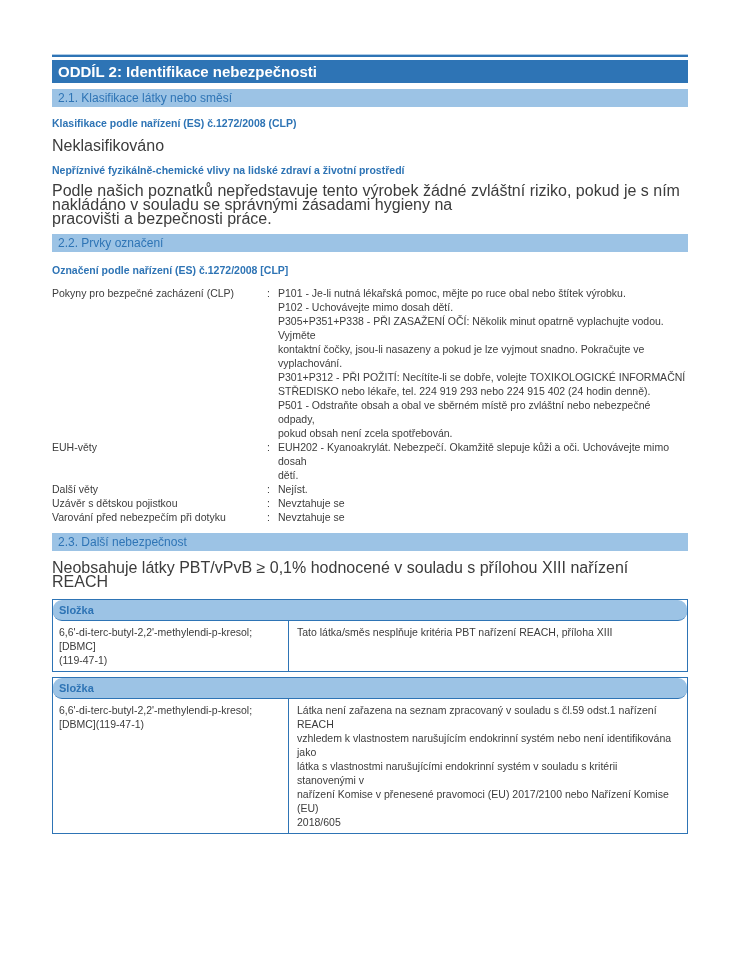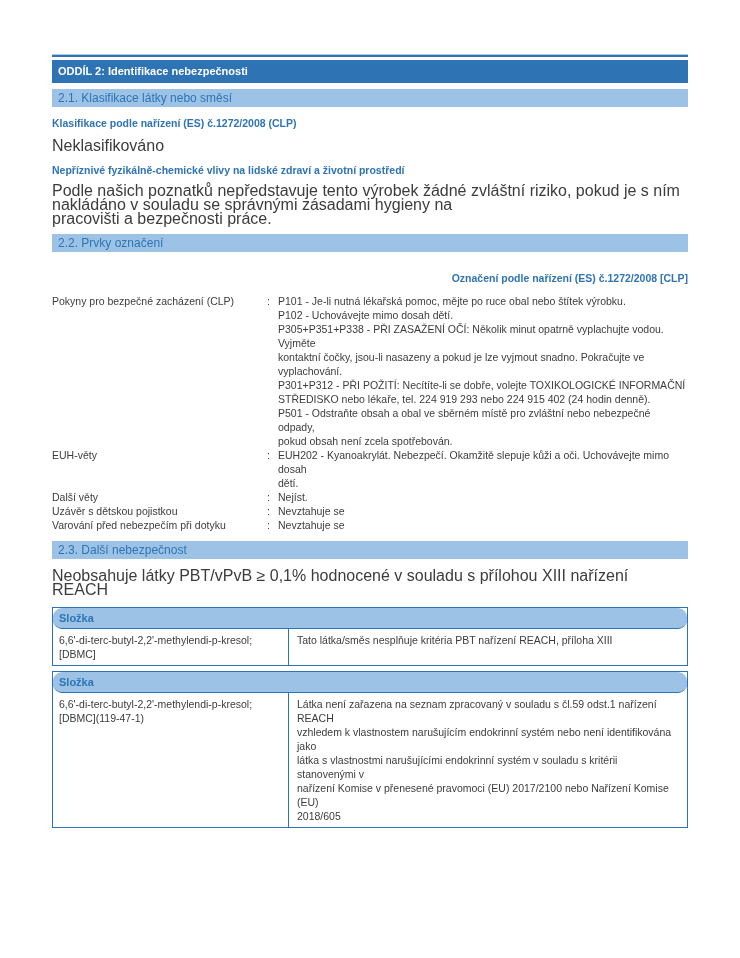--- a/index.html
+++ b/index.html
@@ -16,21 +16,21 @@
   .top-rule {
     margin-top:54px; height:3px;
     background:linear-gradient(to bottom, #aecbe6 0 1px, #2e74b5 1px 100%);
   }
 
   .section-band {
     margin-top:3px;
     background:#2e74b5;
     color:#ffffff;
     font-weight:700;
-    font-size:11px;
+    font-size:15px;
     line-height:15px;
     padding:4px 6px;
   }
 
   .sub-band {
     background:#9cc3e5;
     color:#2e74b5;
     font-size:12px;
     line-height:14px;
     padding:2px 6px;
@@ -40,21 +40,21 @@
   .sub-band.b23 { margin-top:9px; }
 
   .bold-blue {
     color:#2e74b5;
     font-weight:700;
     font-size:10.5px;
     line-height:13px;
   }
   .h-klas  { margin-top:10px; }
   .h-nepr  { margin-top:11px; }
-  .h-oznac { margin-top:20px;text-align:right; }
+  .h-oznac { margin-top:12px; }
 
   .body-line { font-size:16px; line-height:14px; }
   .mt9  { margin-top:9px; }
   .mt7  { margin-top:7px; }
   .mt10 { margin-top:10px; }
 
   .fields { margin-top:9px; }
   .frow { display:flex; font-size:10.5px; line-height:14px; }
   .flabel { width:215px; flex:none; }
   .fcolon { width:11px; flex:none; }
@@ -153,20 +153,21 @@
     </div>
 
     <div class="sub-band b23">2.3. Další nebezpečnost</div>
     <div class="body-line mt10">Neobsahuje látky PBT/vPvB ≥ 0,1% hodnocené v souladu s přílohou XIII nařízení REACH</div>
 
     <div class="ctable t1">
       <div class="thead">Složka</div>
       <div class="trow">
         <div class="tcell-l">
           <div>6,6'-di-terc-butyl-2,2'-methylendi-p-kresol; [DBMC]</div>
+          <div>(119-47-1)</div>
         </div>
         <div class="tcell-r">
           <div>Tato látka/směs nesplňuje kritéria PBT nařízení REACH, příloha XIII</div>
         </div>
       </div>
     </div>
 
     <div class="ctable t2">
       <div class="thead">Složka</div>
       <div class="trow">

